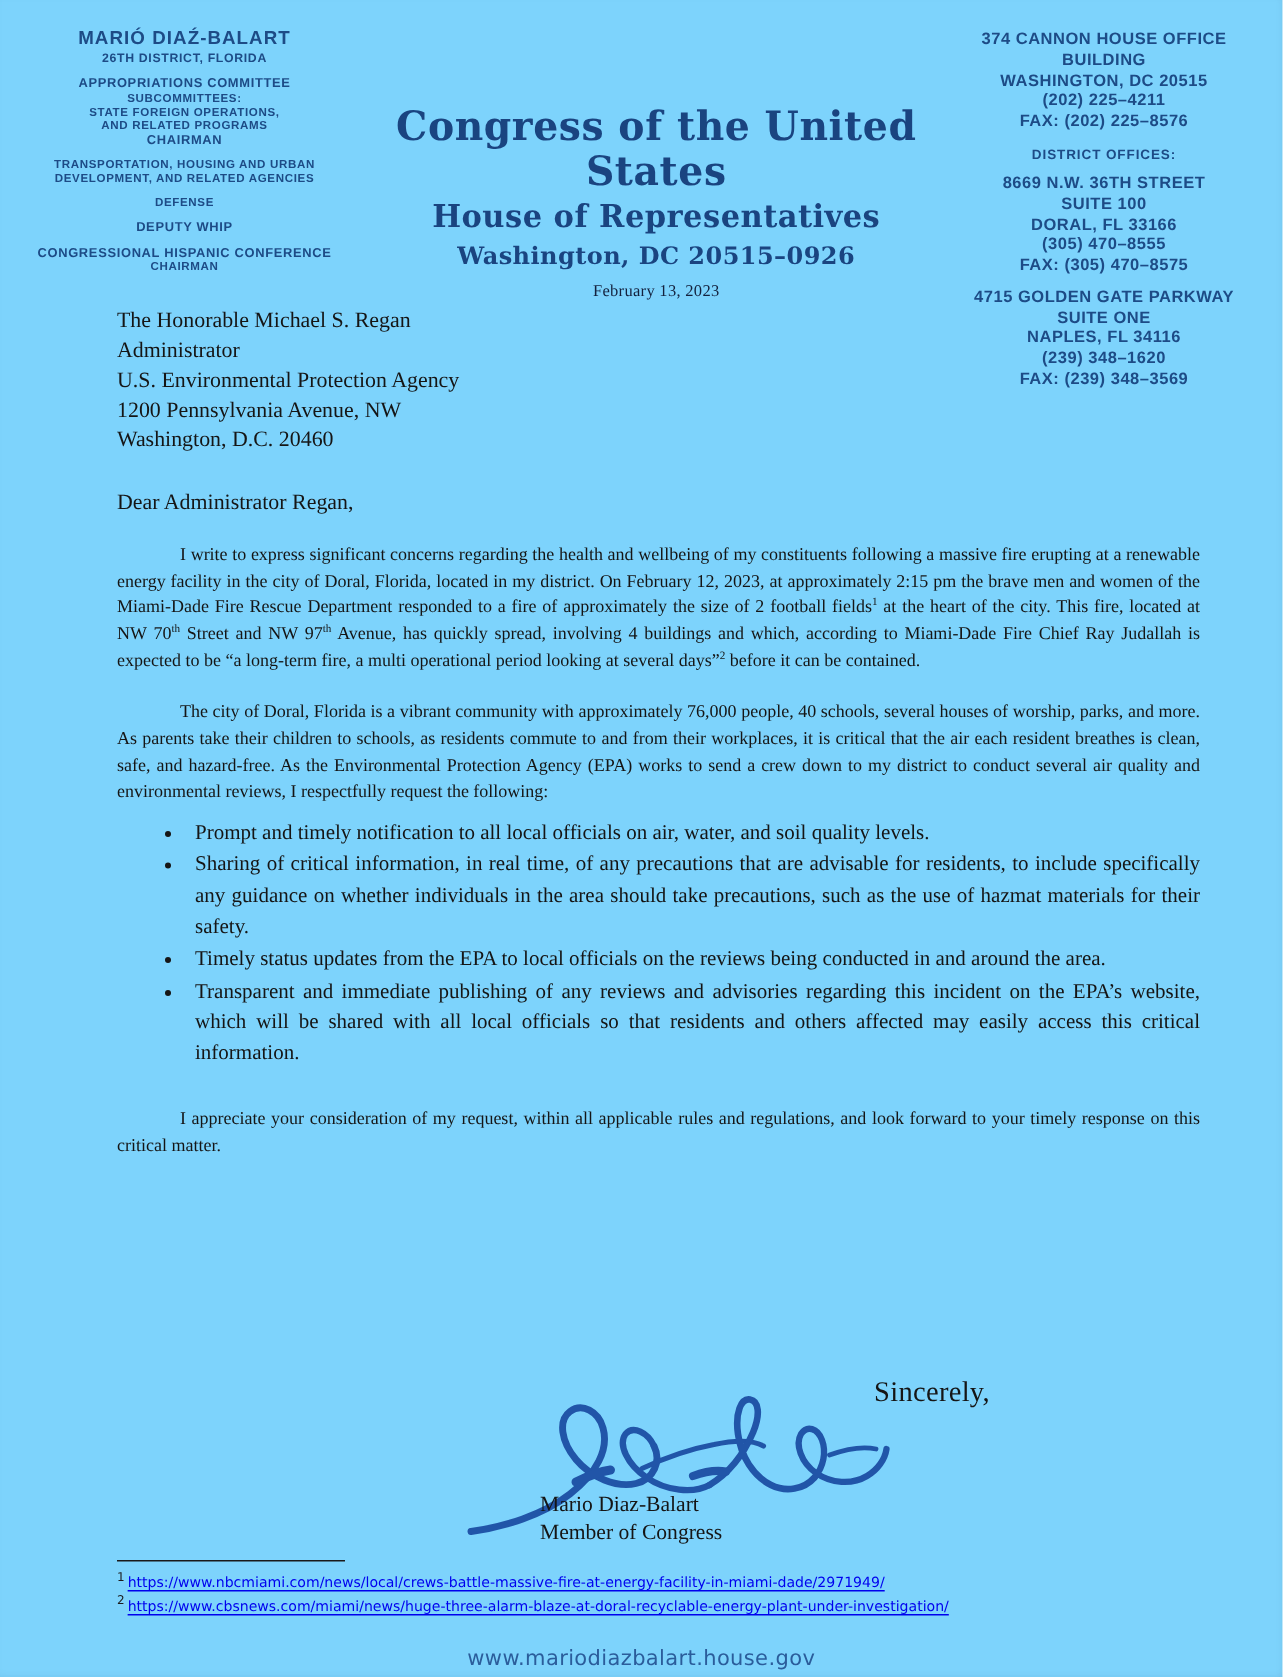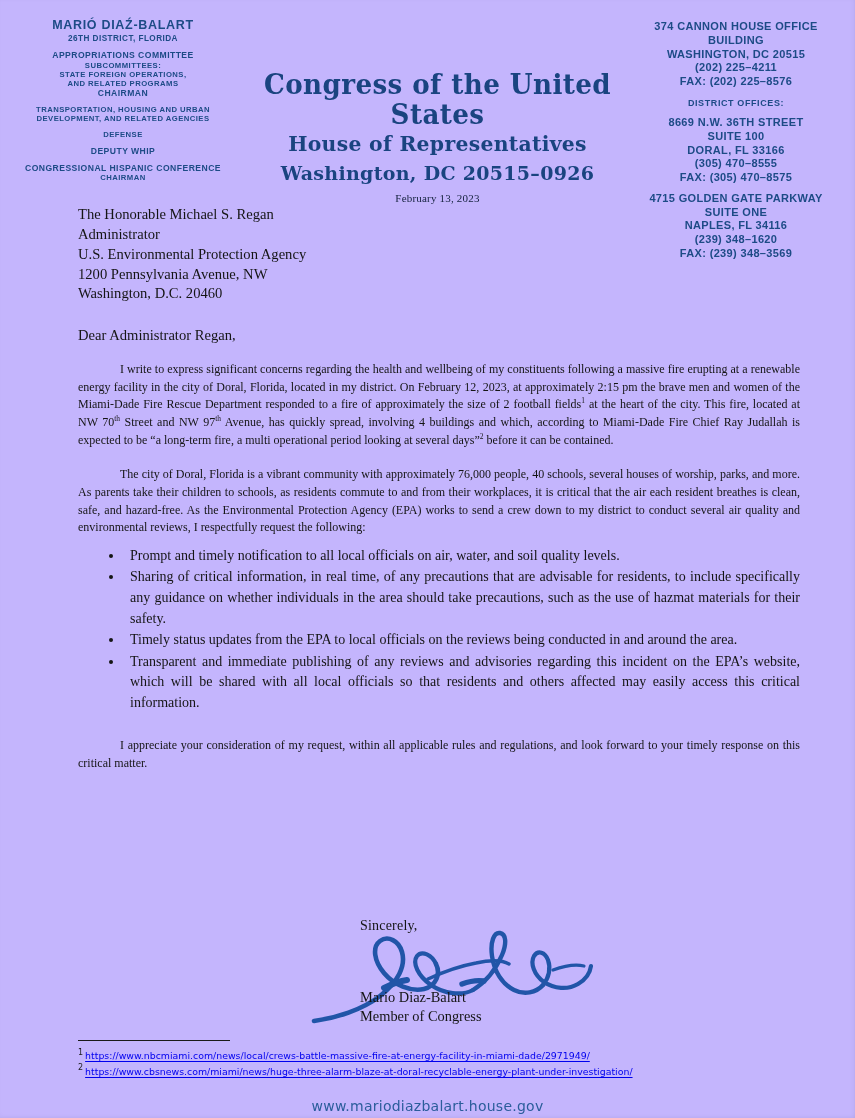--- a/index.html
+++ b/index.html
@@ -12,21 +12,21 @@
     width: 855px;
     height: 1118px;
     position: relative;
     font-family: "Liberation Serif", "DejaVu Serif", serif;
     color: #151515;
     overflow: hidden;
   }
   .page {
     position: absolute;
     inset: 0;
-    background: #c4b5fd;
+    background: #7dd3fc;
     box-shadow: inset -3px 0 6px -4px rgba(0,0,0,0.10),
                 inset 0 -3px 7px -5px rgba(0,0,0,0.10);
   }
 
   
   .letterhead {
     position: absolute;
     top: 0; left: 0; right: 0;
     height: 200px;
   }
@@ -82,21 +82,21 @@
     font-family: "DejaVu Serif", "Liberation Serif", serif;
     font-weight: bold;
     font-size: 21px;
     line-height: 1.35;
     letter-spacing: 0.3px;
     transform: scaleX(0.97);
   }
   .lh-wdc {
     font-family: "DejaVu Serif", "Liberation Serif", serif;
     font-weight: bold;
-    font-size: 19px;
+    font-size: 16px;
     letter-spacing: 0.3px;
     line-height: 1.5;
   }
   .lh-date {
     margin-top: 5px;
     font-family: "Liberation Serif", "DejaVu Serif", serif;
     font-size: 11px;
     font-weight: normal;
     color: #14213d;
     letter-spacing: 0.2px;
@@ -161,22 +161,23 @@
   }
 
   
   .sign-block {
     position: absolute;
     left: 360px;
     top: 918px;
     width: 300px;
   }
   .sincerely {
-    font-size: 14px;
+    font-size: 19px;
     letter-spacing: 0.2px;
+    text-align: right;
   }
   .sig-svg {
     position: absolute;
     left: -50px;
     top: 4px;
     pointer-events: none;
   }
   .sig-name {
     position: relative;
     margin-top: 54px;

